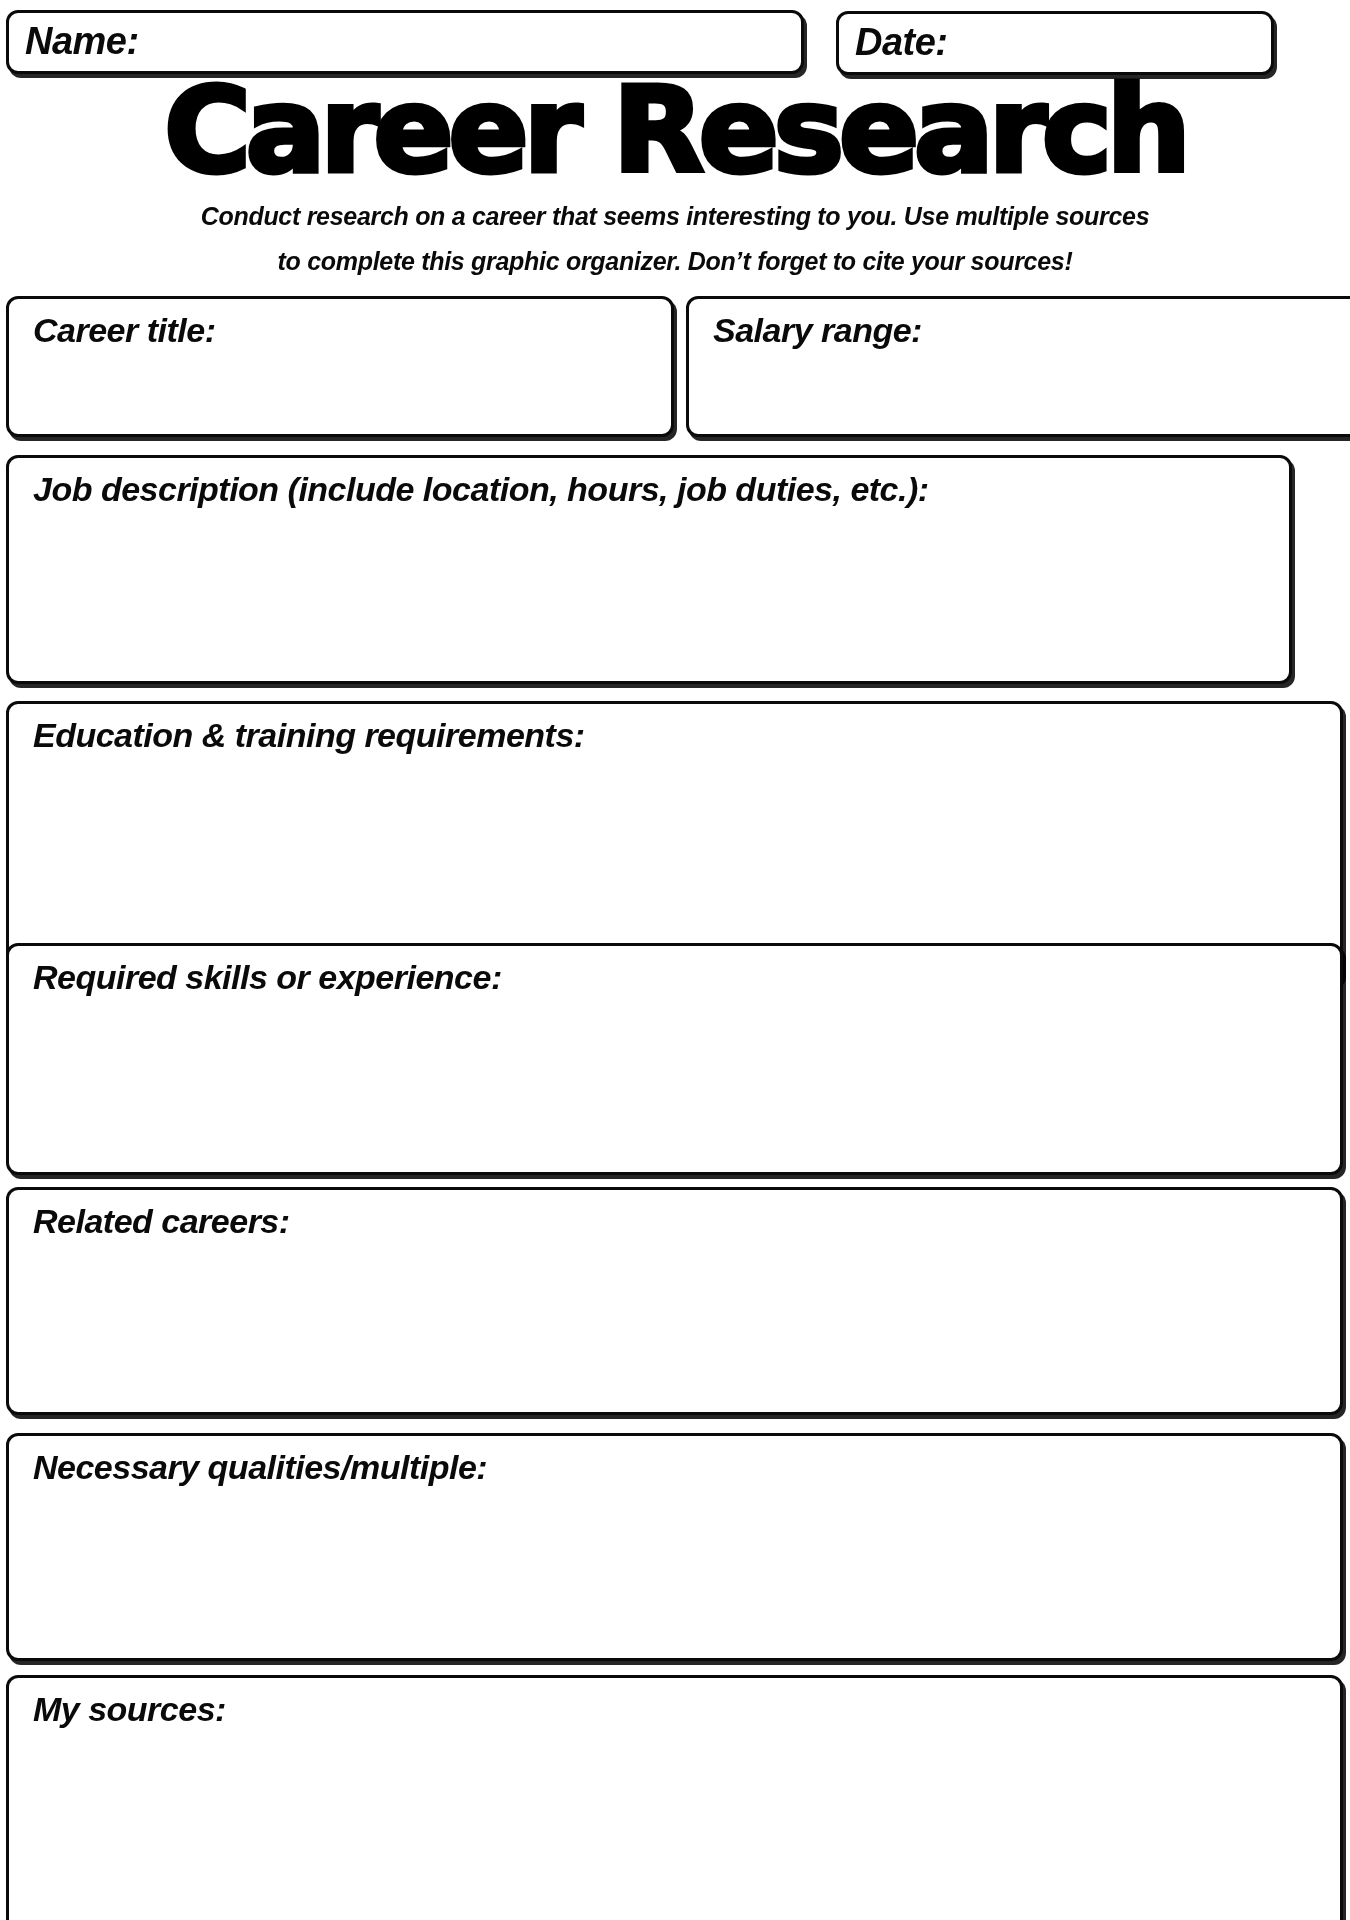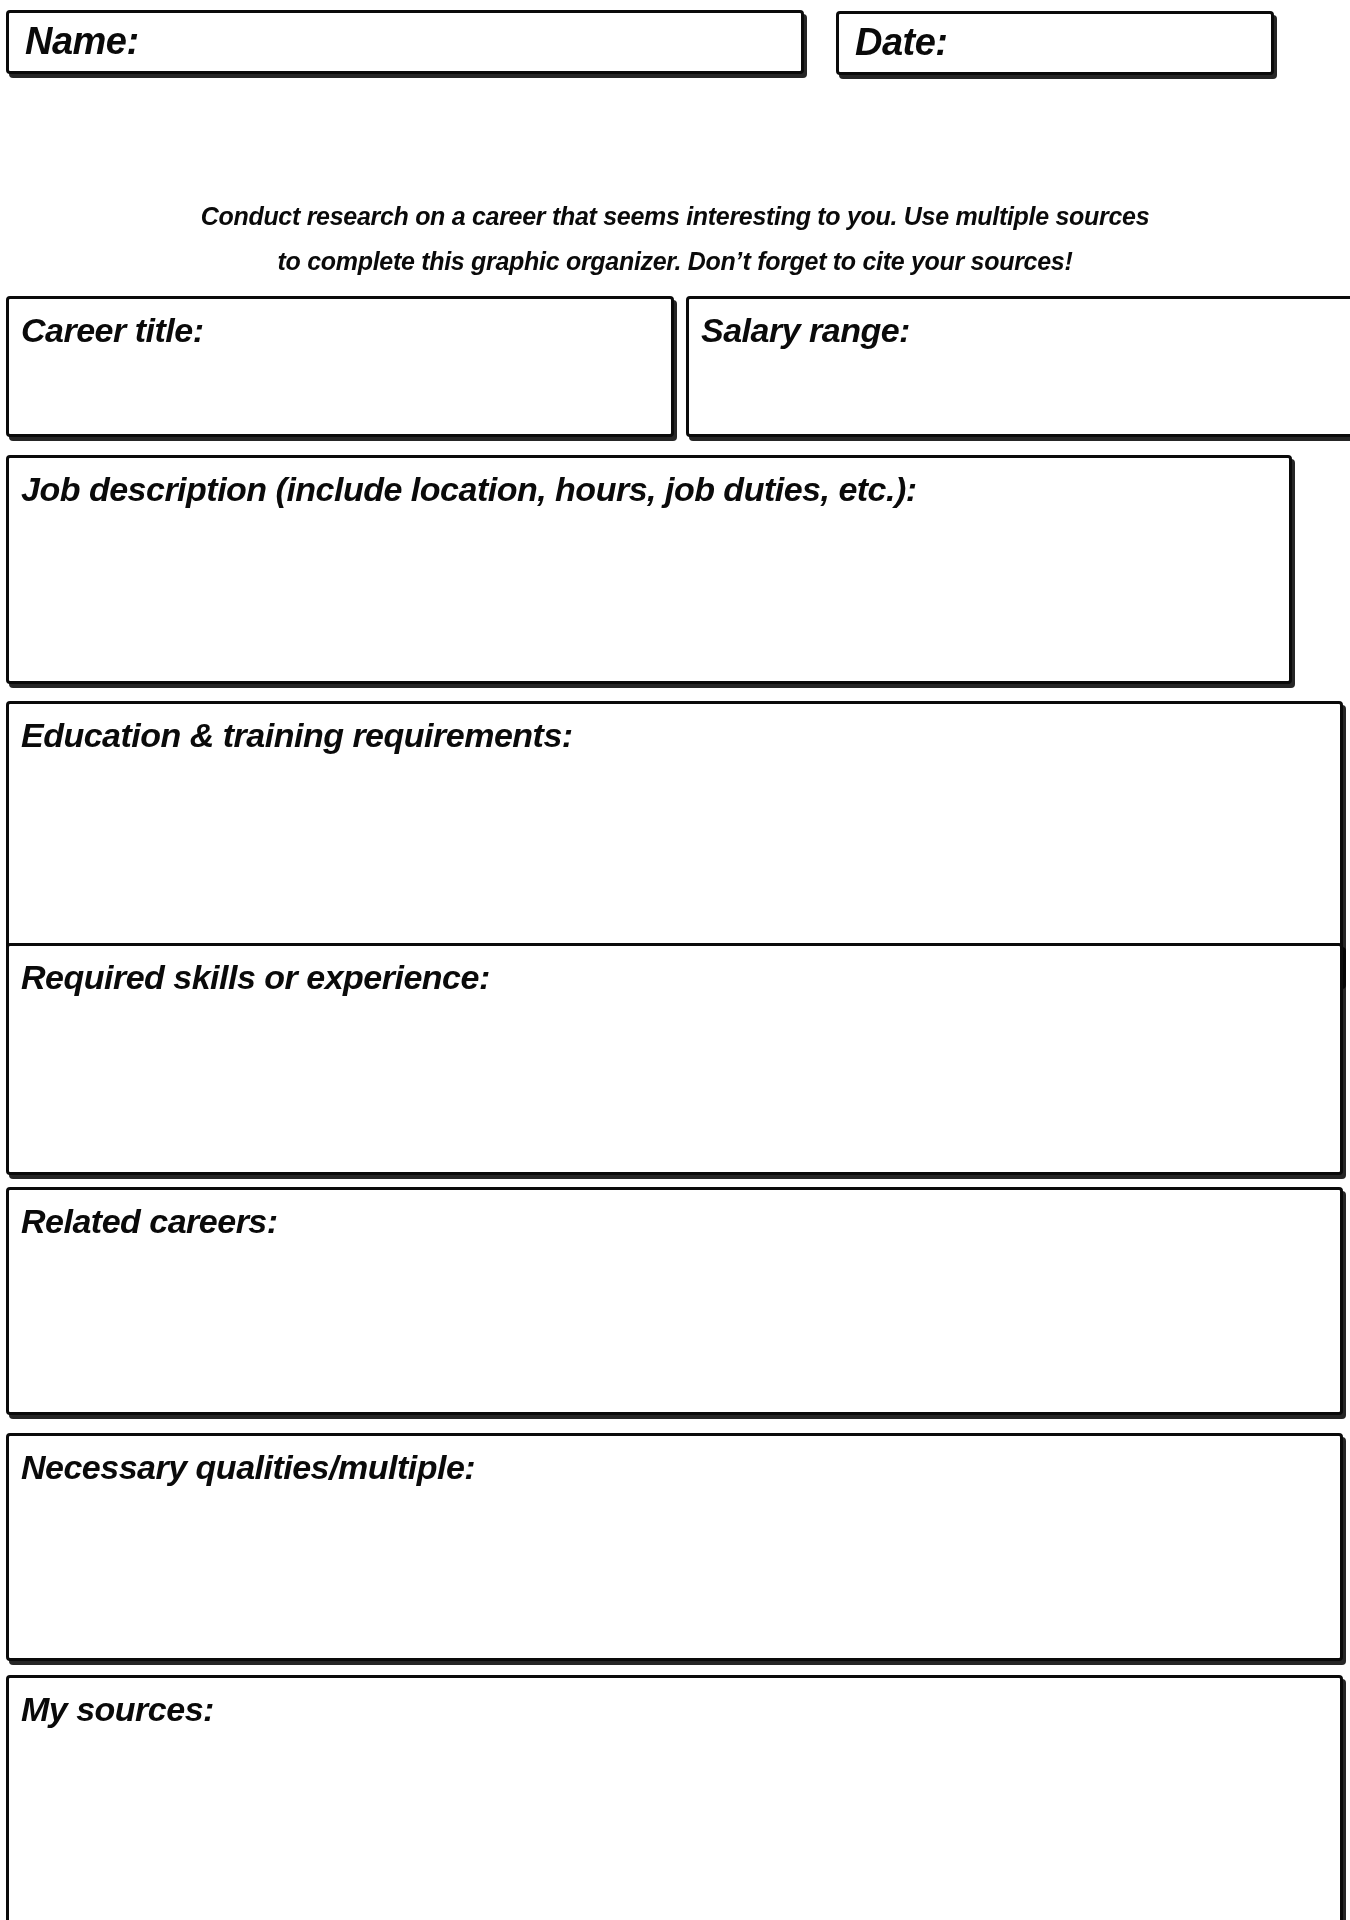--- a/index.html
+++ b/index.html
@@ -10,26 +10,26 @@
     background: #ffffff;
     color: #0a0a0a;
     font-family: "Liberation Sans", sans-serif;
     overflow: hidden;
   }
   .box {
     position: absolute;
     box-sizing: border-box;
     background: #ffffff;
     border: 3px solid #0a0a0a;
-    border-radius: 4px;
+    border-radius: 12px;
     box-shadow: 3px 4px 0 rgba(0,0,0,0.85);
   }
   .label {
     display: block;
-    padding: 10px 12px;
+    padding: 10px 24px;
     font-style: italic;
     font-weight: bold;
     font-size: 34px;
     line-height: 1.25;
     letter-spacing: -0.5px;
     color: #0a0a0a;
     white-space: nowrap;
   }
   .hdr-box { display: flex; align-items: center; }
   .hdr-box .label { font-size: 38px; padding: 4px 16px; }
@@ -82,20 +82,21 @@
   <div class="box hdr-box name-box">
     <span class="label">Name:</span>
     <span class="write-area"></span>
   </div>
 
   <div class="box hdr-box date-box">
     <span class="label">Date:</span>
     <span class="write-area"></span>
   </div>
 
+  <h1 class="title">Career Research</h1>
 
   <div class="subtitle">
     <div>Conduct research on a career that seems interesting to you. Use multiple sources</div>
     <div>to complete this graphic organizer. Don’t forget to cite your sources!</div>
   </div>
 
   <div class="box career-title">
     <span class="label">Career title:</span>
     <div class="write-area"></div>
   </div>

